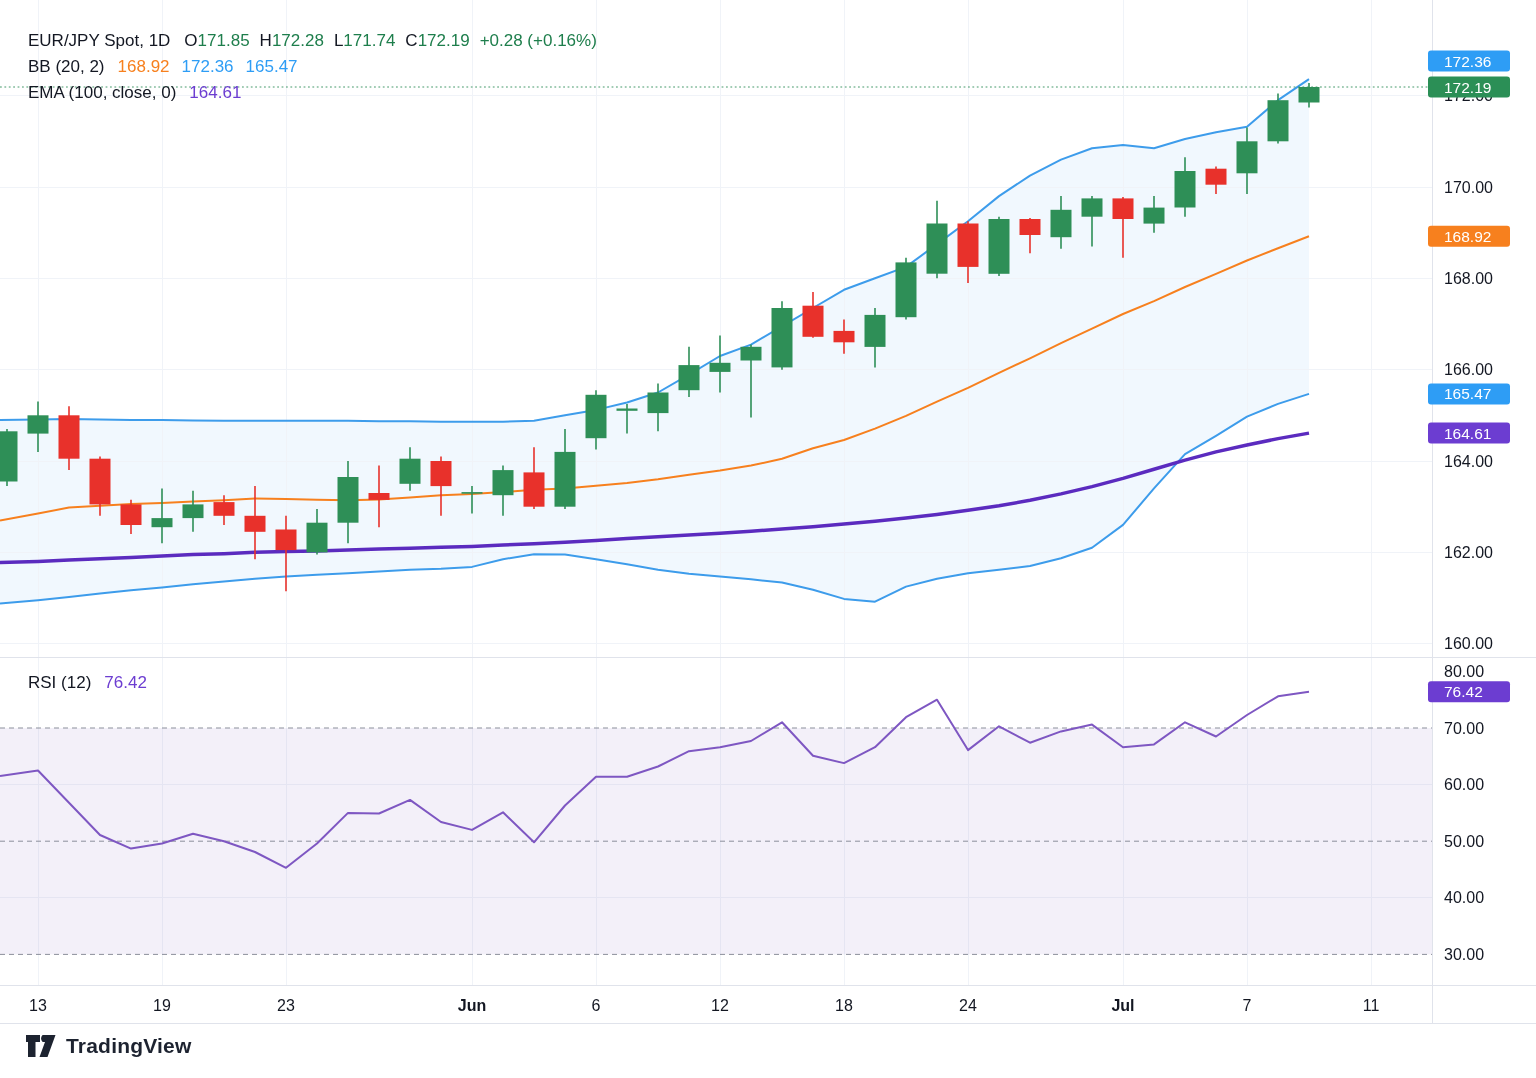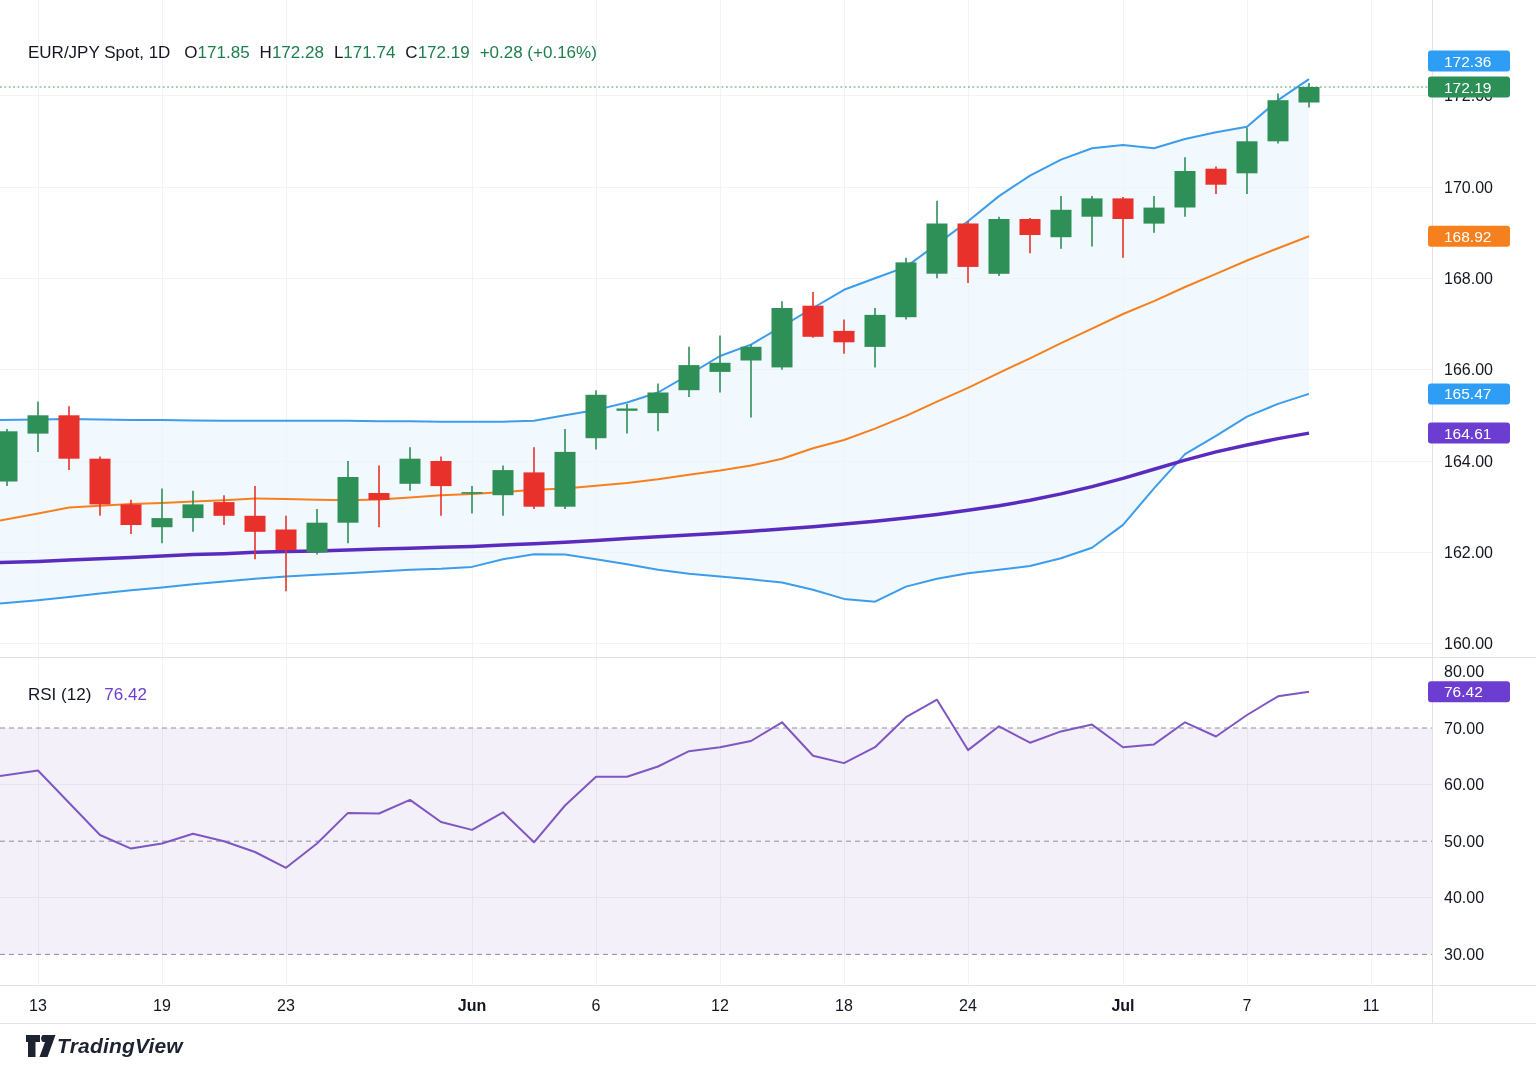--- a/index.html
+++ b/index.html
@@ -1,31 +1,31 @@
 <!DOCTYPE html>
 <html><head>
 <meta charset="utf-8">
 <style>
   html,body{margin:0;padding:0;background:#ffffff;}
   .stage{position:relative;width:1536px;height:1078px;background:#fff;overflow:hidden;
          font-family:"Liberation Sans",sans-serif;color:#131722;}
   svg text{font-family:"Liberation Sans",sans-serif;}
-  .legend{position:absolute;left:28px;top:28px;z-index:5;margin-top:12px;}
+  .legend{position:absolute;left:28px;top:28px;z-index:5;}
   .lrow{height:26px;line-height:26px;font-size:17px;white-space:nowrap;}
   .lrow .t{margin-right:14px;}
   .pair{margin-right:10px;}
   .k{color:#131722;}
   .g{color:#1e7e4c;}
   .o{color:#f7801e;}
   .b{color:#2e9df5;}
   .p{color:#6c3dd1;}
   .lbl{margin-right:13px;}
   .val{margin-right:12px;}
   .rsi-legend{top:670px;}
-  .footer{position:absolute;left:26px;top:1034px;display:flex;align-items:center;z-index:5;font-style:italic;}
+  .footer{position:absolute;left:26px;top:1034px;display:flex;align-items:center;gap:9px;z-index:5;}
   .logo-text{font-size:21px;font-weight:600;color:#1d2330;letter-spacing:0.2px;}
   .logo-glyph svg{display:block;}
 </style>
 </head>
 <body>
 
 <div class="stage">
 
   <svg id="chart-svg" width="1536" height="1078" viewBox="0 0 1536 1078">
       <polygon points="0,419.9 38,419.4 69,419.0 100,419.4 131,419.9 162,419.9 193,420.4 224,420.8 255,420.8 286,420.8 317,420.8 348,420.8 379,421.3 410,421.3 441,421.7 472,421.7 503,421.7 534,420.8 565,415.3 596,409.9 627,402.5 658,392.5 689,374.7 720,356.0 751,344.6 782,326.3 813,308.0 844,289.8 875,278.3 906,266.9 937,244.1 968,221.3 999,196.1 1030,175.6 1061,159.6 1092,148.2 1123,145.0 1154,148.2 1185,139.0 1216,132.2 1247,126.7 1278,100.2 1309,79.2 1309,393.9 1278,403.9 1247,416.7 1216,435.9 1185,454.2 1154,488.4 1123,524.9 1092,547.8 1061,558.3 1030,566.0 999,569.7 968,573.3 937,578.8 906,586.6 875,601.7 844,598.9 813,589.8 782,582.5 751,579.3 720,576.5 689,573.8 658,569.7 627,564.2 596,559.2 565,554.6 534,554.2 503,559.2 472,566.9 441,568.8 410,569.7 379,571.5 348,573.3 317,574.7 286,576.5 255,578.8 224,581.6 193,584.3 162,587.5 131,590.2 100,593.4 69,597.1 38,600.3 0,603.5" fill="rgba(61,156,235,0.07)" stroke="none"></polygon>
@@ -294,20 +294,26 @@
           <rect x="1428" y="681.2" width="82" height="21" rx="3" fill="#6c3dd1"></rect>
           <text x="1444" y="697.2" fill="#ffffff" font-size="15.5">76.42</text>
         </g>
       </g>
     </svg>
 
   <div class="legend">
     <div class="lrow">
       <span class="t k">EUR/JPY Spot, 1D</span><span class="pair"><span class="k">O</span><span class="g">171.85</span></span><span class="pair"><span class="k">H</span><span class="g">172.28</span></span><span class="pair"><span class="k">L</span><span class="g">171.74</span></span><span class="pair"><span class="k">C</span><span class="g">172.19</span></span><span class="g">+0.28 (+0.16%)</span>
     </div>
+    <div class="lrow">
+      <span class="lbl k">BB (20, 2)</span><span class="val o">168.92</span><span class="val b">172.36</span><span class="val b">165.47</span>
+    </div>
+    <div class="lrow">
+      <span class="lbl k">EMA (100, close, 0)</span><span class="val p">164.61</span>
+    </div>
   </div>
 
   <div class="legend rsi-legend">
     <div class="lrow">
       <span class="lbl k">RSI (12)</span><span class="val p">76.42</span>
     </div>
   </div>
 
   <div class="footer">
     <span class="logo-glyph">

